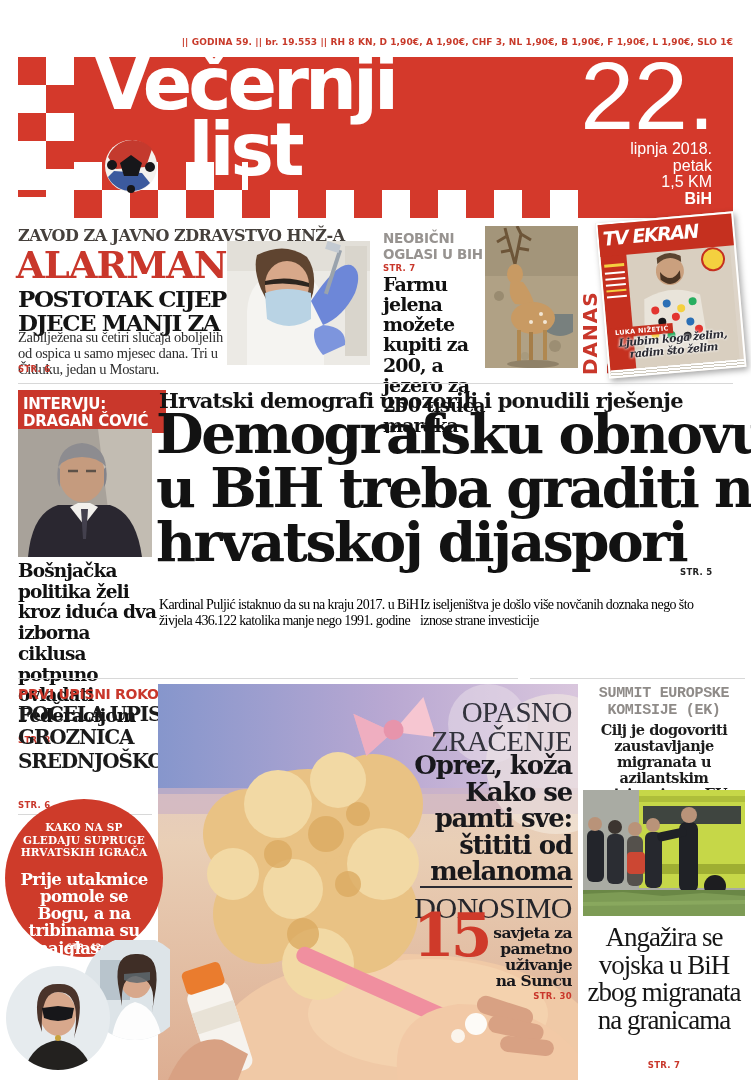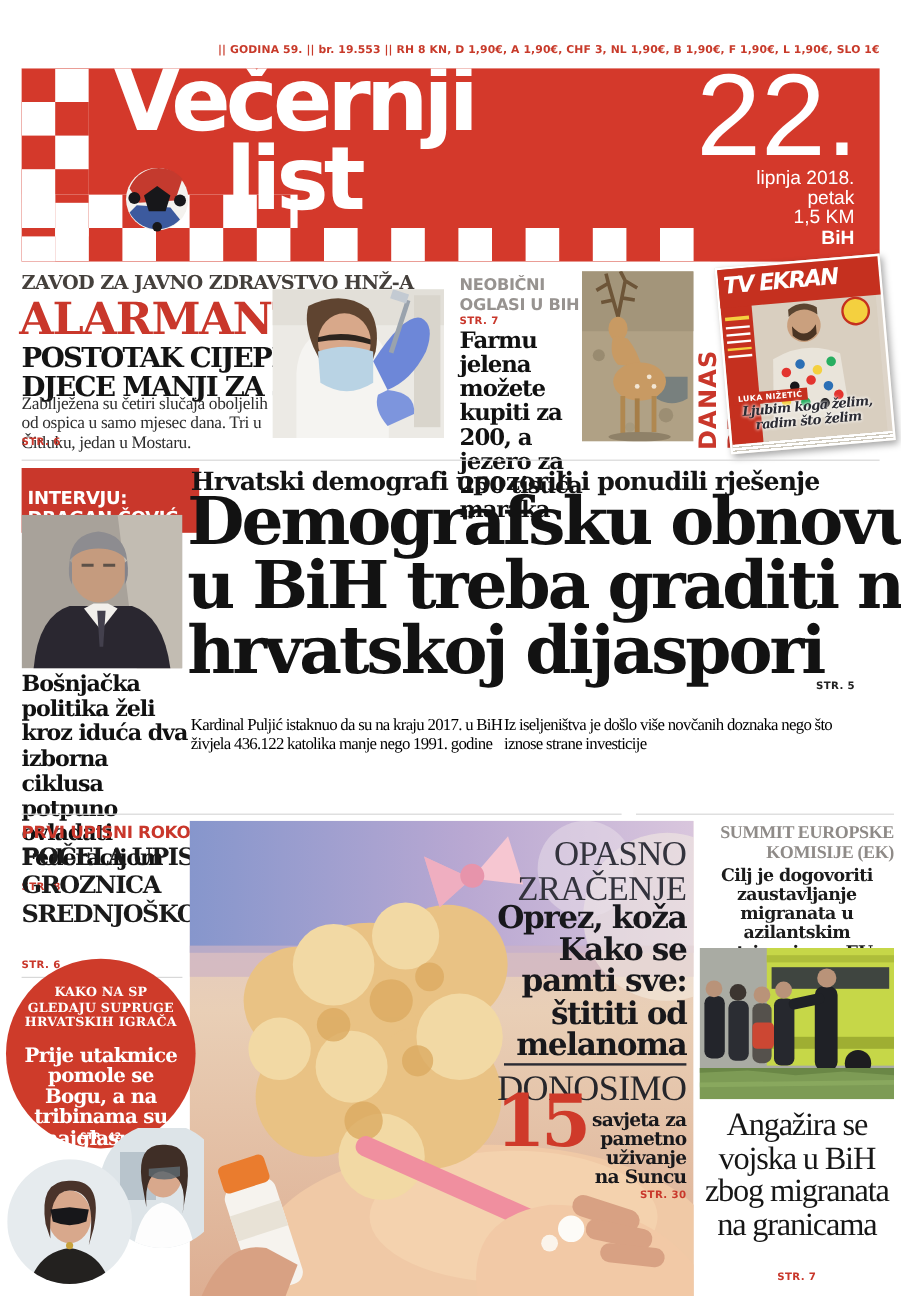--- a/index.html
+++ b/index.html
@@ -60,21 +60,21 @@
             font-family:"DejaVu Serif",serif;font-weight:800;font-style:italic;font-size:11px;
             line-height:1.05;letter-spacing:-.5px;text-shadow:0 0 3px #fff,0 0 3px #fff;}
   .tv-pages{position:absolute;left:0;bottom:-1px;width:100%;height:7px;
             background:repeating-linear-gradient(#fff 0 2px,#cfcabe 2px 3px);}
 
   .divider{background:#d8d8d8;height:1px;}
 
   
   .iv-label{left:18px;top:390px;width:148px;background:#c9372b;color:#fff;
             font-family:"DejaVu Sans",sans-serif;font-weight:800;font-size:15px;line-height:1.13;
-            padding:17px 0 3px 5px;letter-spacing:-.3px;box-sizing:border-box;}
+            padding:6px 0 3px 5px;letter-spacing:-.3px;box-sizing:border-box;}
   .photo-covic{left:18px;top:429px;width:134px;height:128px;}
   .iv-title{left:18px;top:561px;width:142px;font-family:"DejaVu Serif",serif;font-weight:bold;
             font-size:18.5px;line-height:1.12;color:#111;letter-spacing:-.9px;}
 
   
   .lead-kicker{left:159px;top:388px;font-family:"DejaVu Serif",serif;font-weight:800;font-size:21px;
                color:#141414;letter-spacing:-.8px;}
   .lead-headline{left:156px;top:407px;width:594px;font-family:"DejaVu Serif",serif;font-weight:800;
                  font-size:55px;line-height:.98;color:#121212;letter-spacing:-2.5px;}
   .lead-ref{left:680px;top:567px;}
@@ -109,21 +109,21 @@
   .op-rule{left:420px;top:886px;width:152px;height:2px;background:#2b2b33;}
   .donosimo{left:372px;top:891px;width:200px;text-align:right;font-family:"Liberation Serif",serif;
             font-size:30px;color:#26262b;letter-spacing:-.5px;}
   .fifteen{left:413px;top:905px;font-family:"DejaVu Serif",serif;font-weight:800;font-size:60px;
            line-height:1;color:#cf3a2a;letter-spacing:-4px;}
   .fifteen-cap{left:490px;top:925px;width:82px;text-align:right;font-family:"DejaVu Serif",serif;
                font-weight:800;font-size:15.5px;line-height:1.04;color:#18181c;letter-spacing:-.6px;}
   .fifteen-ref{left:490px;top:991px;width:82px;text-align:right;}
 
   
-  .b3-kicker{left:583px;top:686px;width:162px;text-align:right;font-family:Liberation Serif, serif;
+  .b3-kicker{left:583px;top:686px;width:162px;text-align:center;font-family:Liberation Mono, monospace;
              font-weight:800;font-size:15px;line-height:1.1;color:#8f8b88;letter-spacing:-.3px;}
   .b3-deck{left:583px;top:722px;width:162px;text-align:center;font-family:"DejaVu Serif",serif;
            font-weight:bold;font-size:14.5px;line-height:1.1;color:#1c1c1c;letter-spacing:-.5px;}
   .photo-migrants{left:583px;top:790px;width:162px;height:126px;}
   .b3-title{left:583px;top:924px;width:162px;text-align:center;font-family:"Liberation Serif",serif;
             font-size:27px;line-height:1.02;color:#161616;letter-spacing:-1px;}
   .b3-ref{left:583px;top:1060px;width:162px;text-align:center;}
 </style>
 </head>
 <body>

